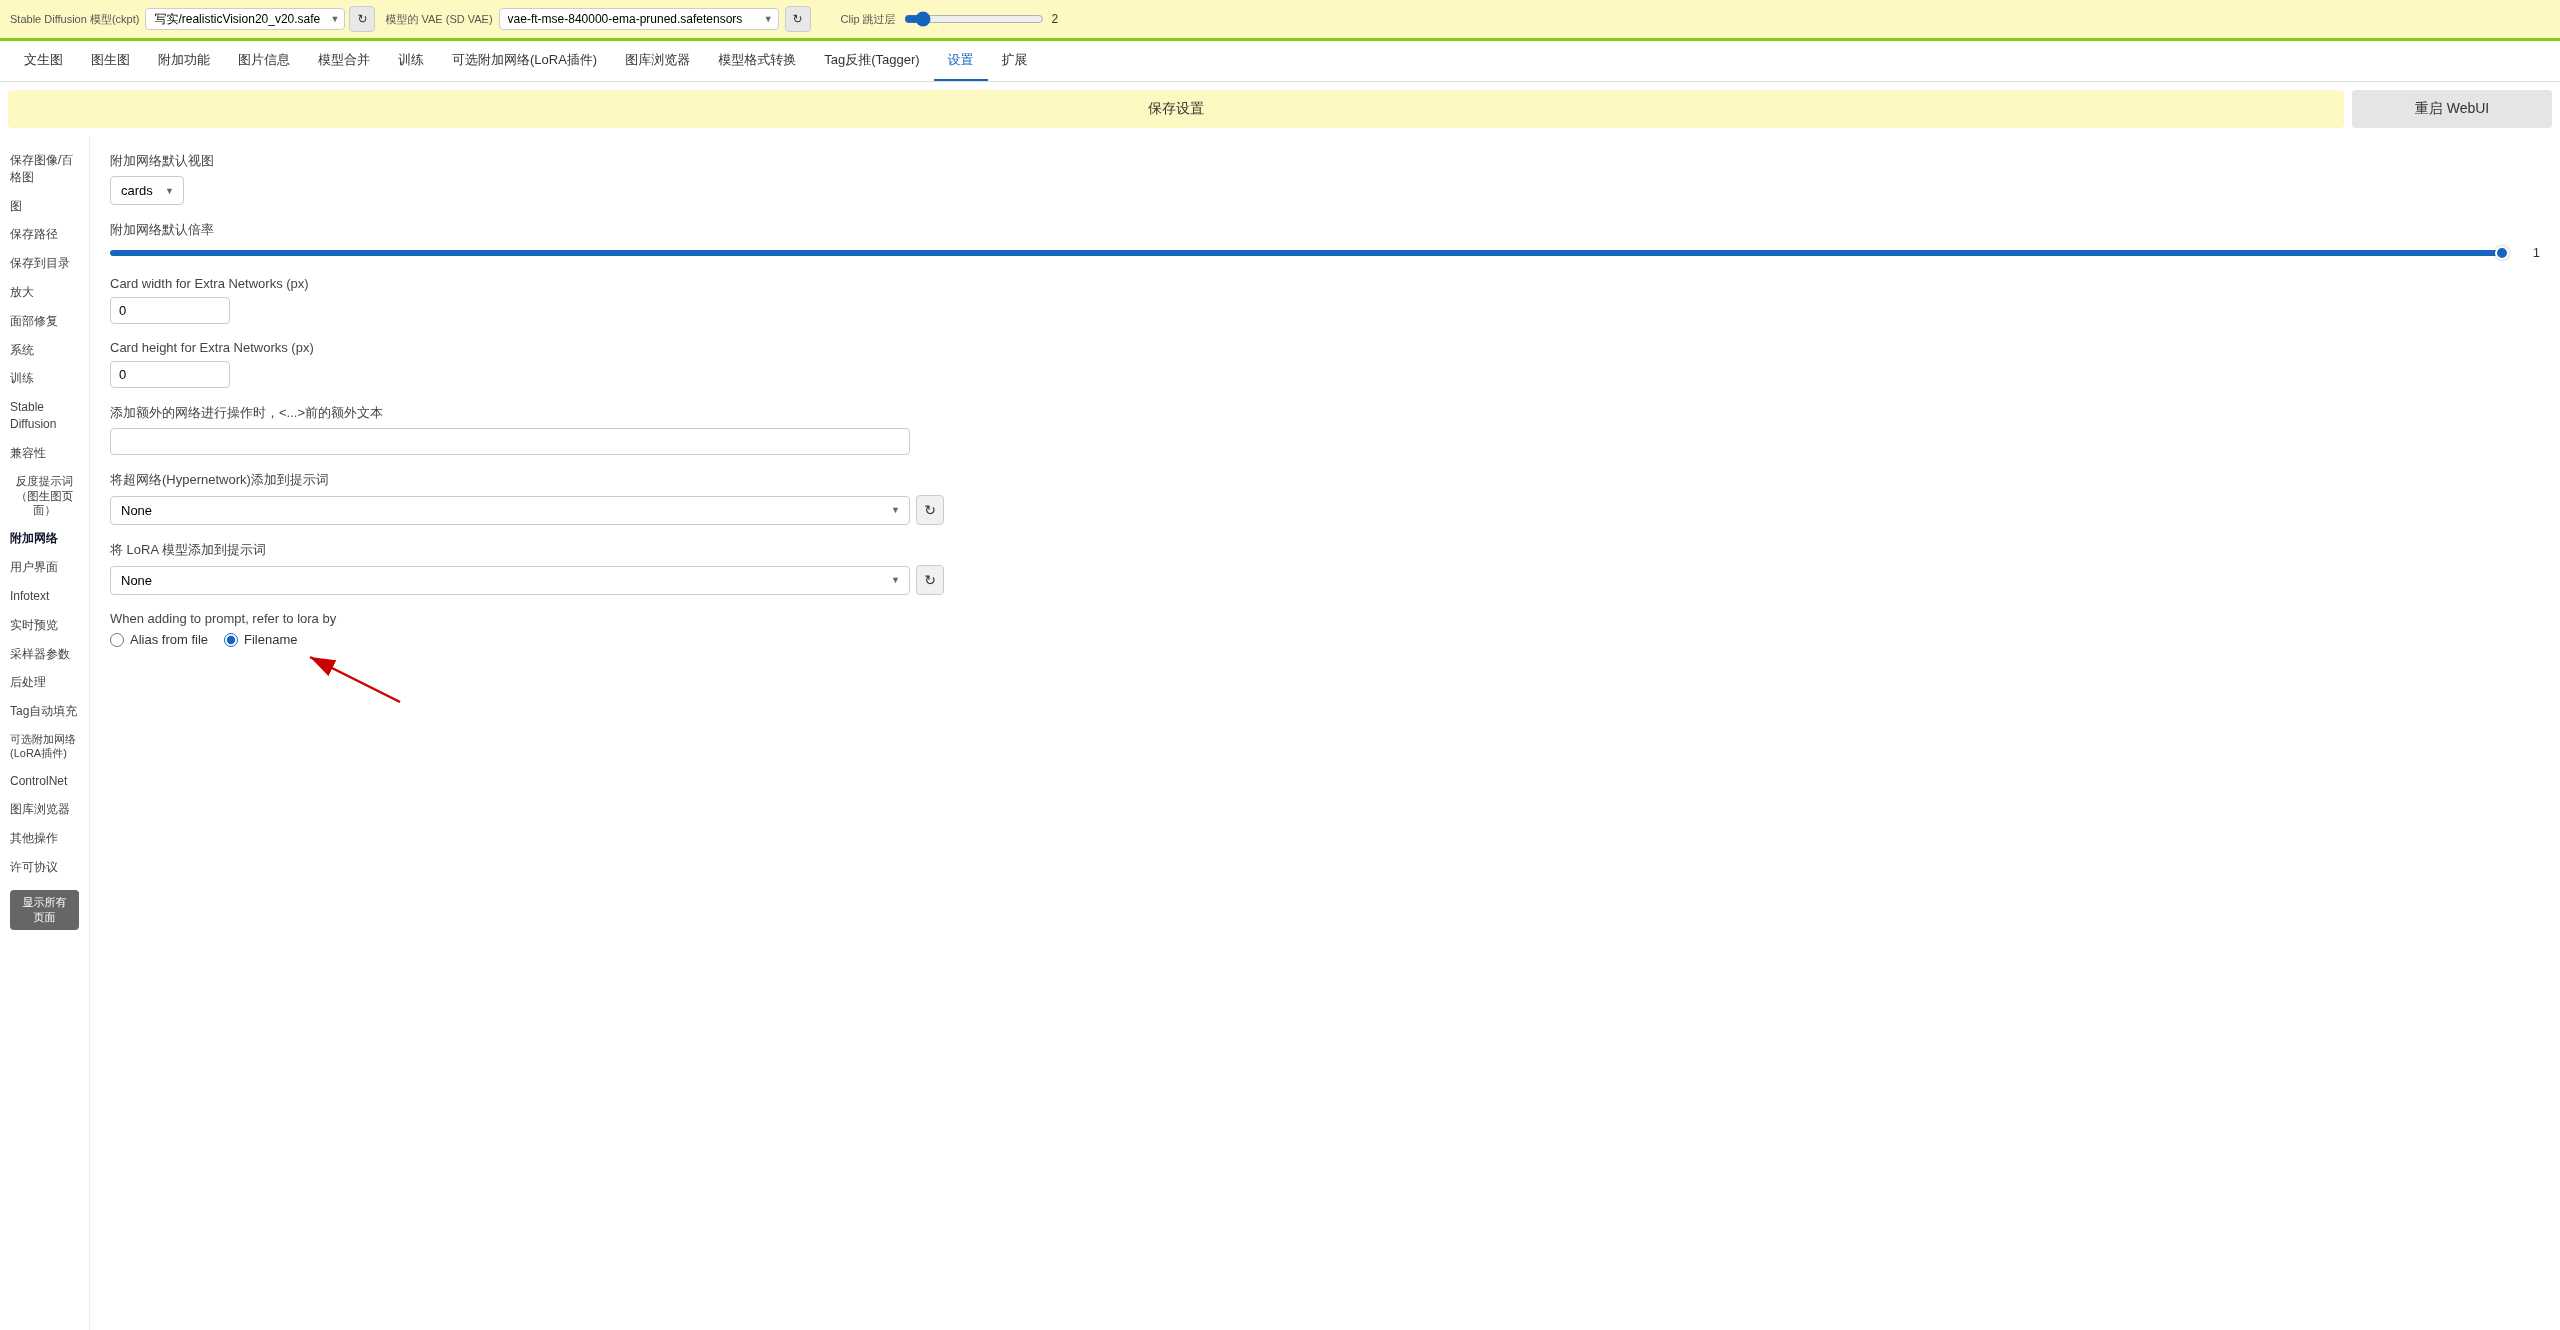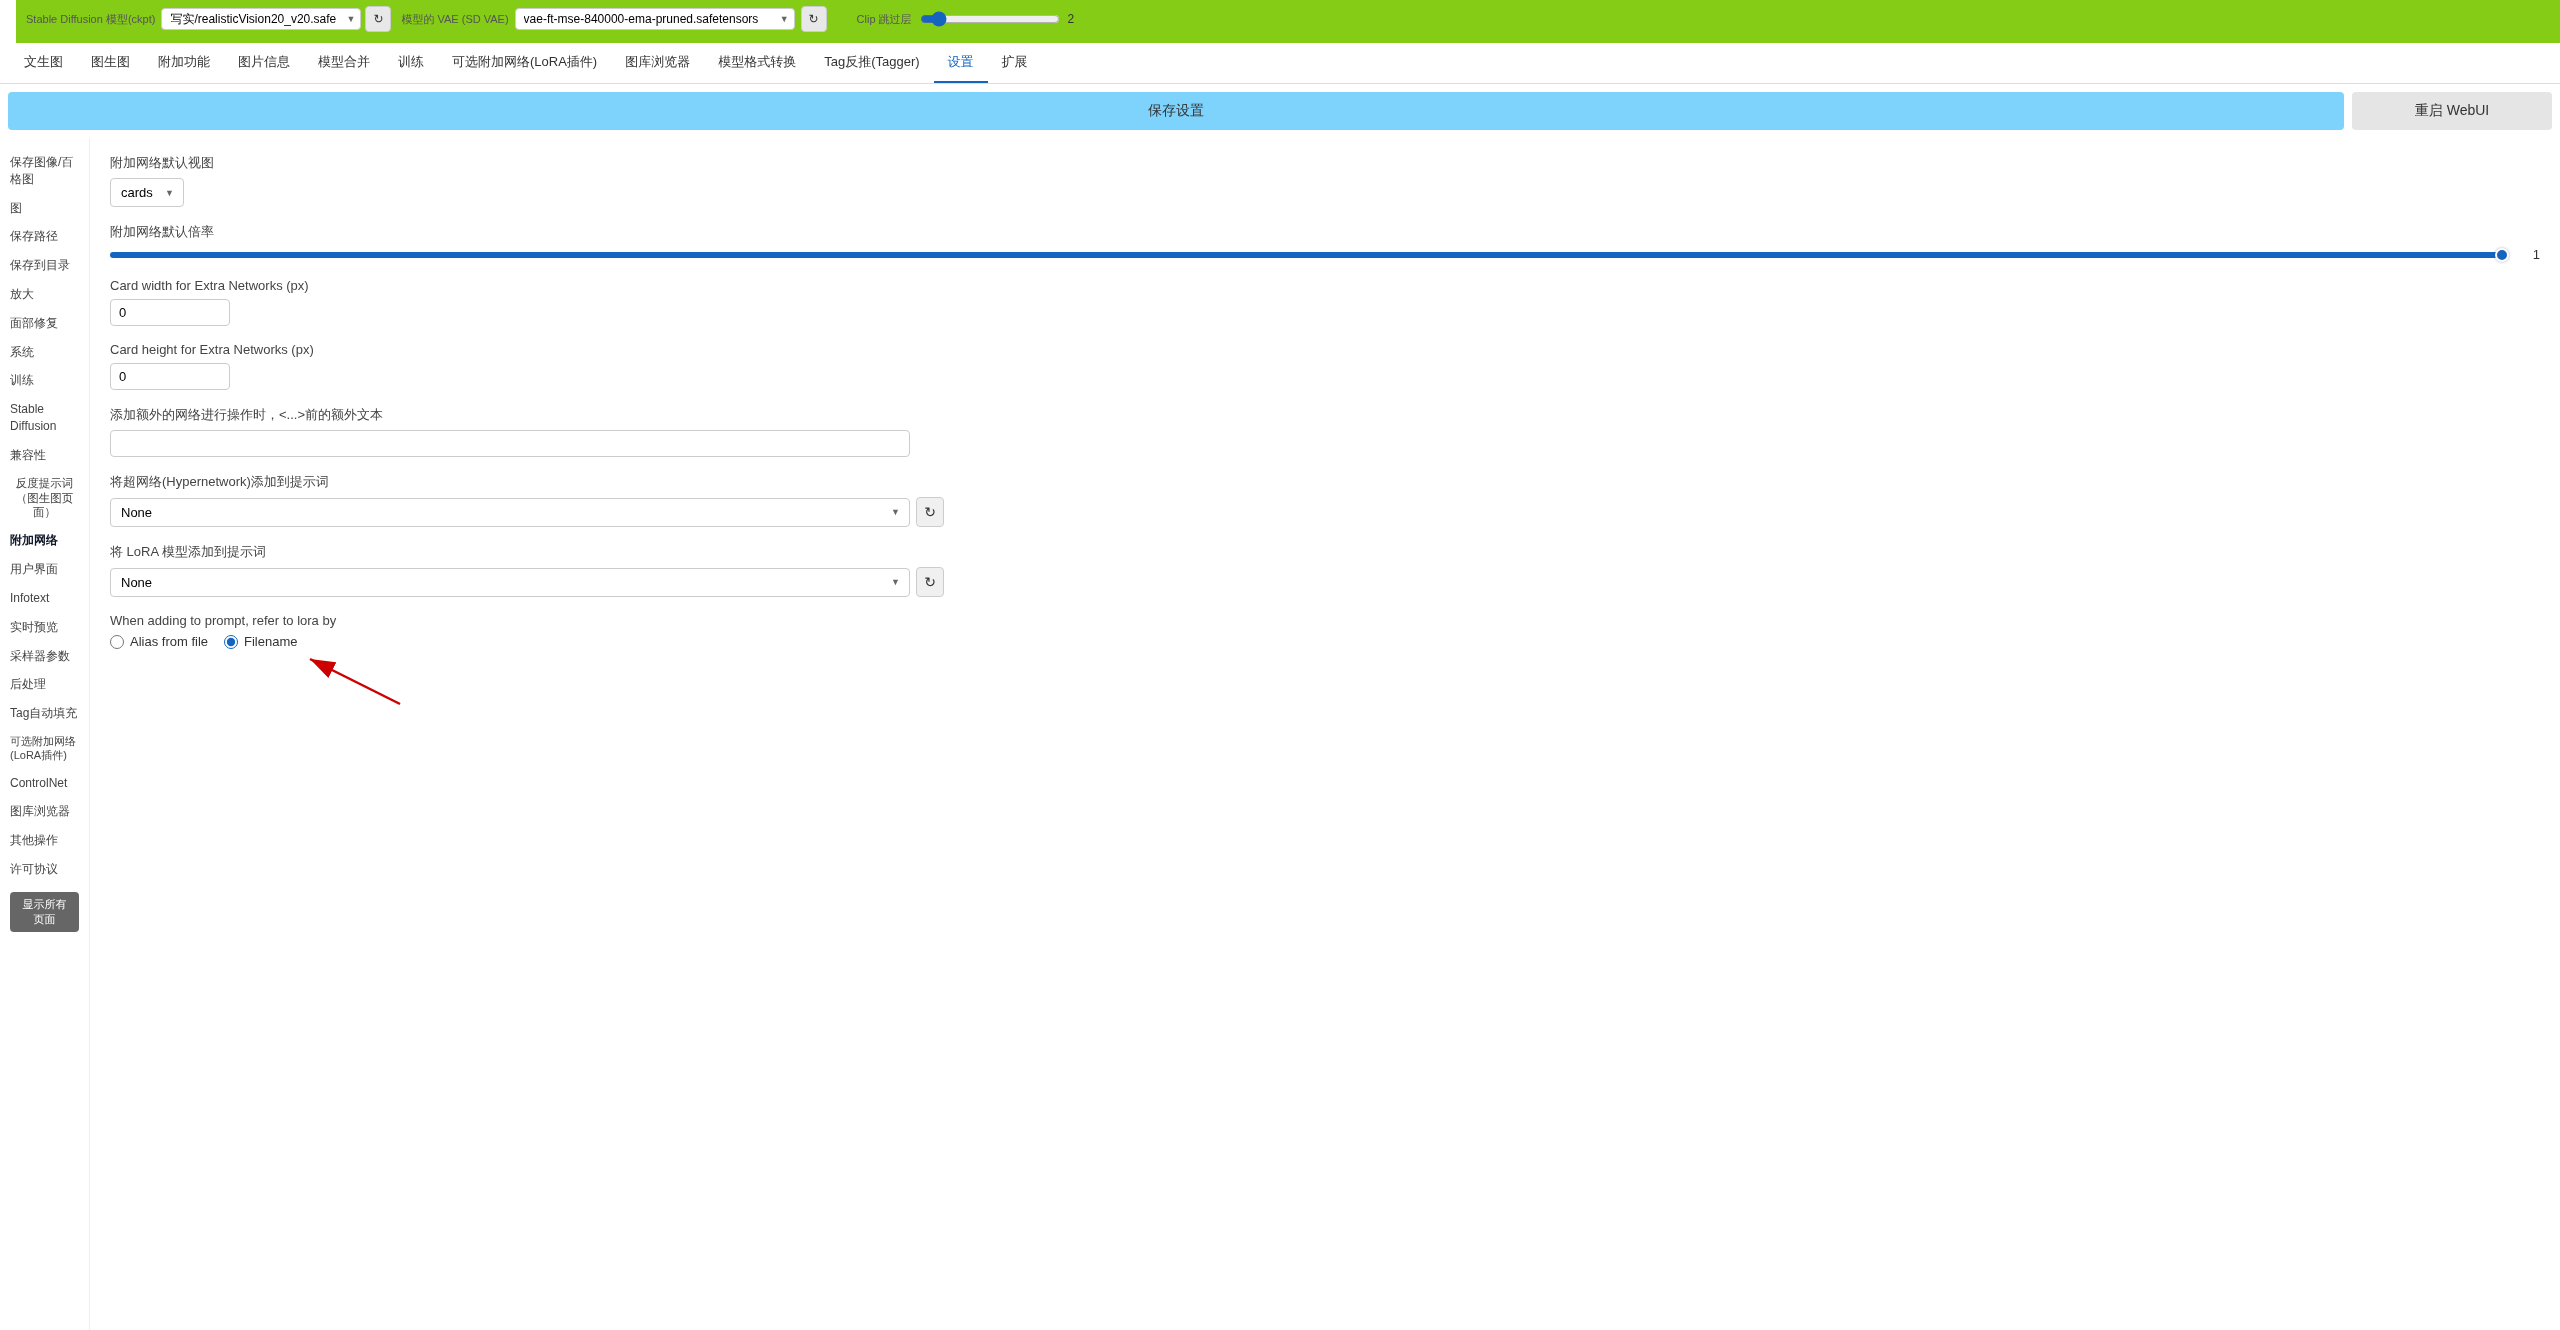--- a/index.html
+++ b/index.html
@@ -1,39 +1,39 @@
 <!DOCTYPE html>
 <html><head>
   <meta charset="utf-8">
   <style>
     * { box-sizing: border-box; margin: 0; padding: 0; }
     body { font-family: 'Microsoft YaHei', Arial, sans-serif; font-size: 13px; background: #fff; color: #333; overflow-x: hidden; }
 
     
-    .top-bar { display: flex; align-items: center; padding: 6px 10px; gap: 10px; background: #84cc16; border-bottom: 5px solid #84cc16; margin-left: 16px; }
+    .top-bar { display: flex; align-items: center; padding: 6px 10px; gap: 10px; background: #fef9c3; border-bottom: 3px solid #84cc16; }
     .top-bar-section { display: flex; align-items: center; gap: 6px; }
     .top-label { font-size: 11px; color: #555; white-space: nowrap; }
     .model-select { display: flex; align-items: center; gap: 4px; }
     .select-box { border: 1px solid #ccc; border-radius: 4px; padding: 3px 24px 3px 8px; font-size: 12px; background: #fff; appearance: none; min-width: 160px; position: relative; }
     .select-wrapper { position: relative; display: inline-block; }
     .select-wrapper::after { content: '▼'; position: absolute; right: 6px; top: 50%; transform: translateY(-50%); font-size: 9px; color: #666; pointer-events: none; }
     .icon-btn { width: 26px; height: 26px; border: 1px solid #ccc; border-radius: 4px; background: #e8e8e8; display: flex; align-items: center; justify-content: center; cursor: pointer; font-size: 12px; }
     .clip-section { display: flex; align-items: center; gap: 8px; margin-left: 20px; justify-content: flex-end; }
     .clip-slider-container { display: flex; align-items: center; gap: 8px; }
     .clip-slider { width: 140px; accent-color: #1565c0; }
     .clip-value { font-size: 12px; }
 
     
     .nav-tabs { display: flex; align-items: center; padding: 0 10px; border-bottom: 1px solid #ddd; background: #fff; }
     .nav-tab { padding: 10px 14px; cursor: pointer; font-size: 13px; color: #333; border-bottom: 2px solid transparent; white-space: nowrap; }
     .nav-tab.active { color: #1565c0; border-bottom-color: #1565c0; font-weight: 500; }
 
     
     .action-bar { display: flex; padding: 8px; gap: 8px; background: #fff; }
-    .btn-save { flex: 1; background: #7dd3fc; border: none; padding: 10px; font-size: 14px; color: #333; cursor: pointer; border-radius: 4px; font-weight: 500; }
+    .btn-save { flex: 1; background: #fef9c3; border: none; padding: 10px; font-size: 14px; color: #333; cursor: pointer; border-radius: 4px; font-weight: 500; }
     .btn-restart { min-width: 200px; background: #e5e5e5; border: none; padding: 10px 20px; font-size: 14px; color: #333; cursor: pointer; border-radius: 4px; font-weight: 500; }
 
     
     .main-layout { display: flex; min-height: calc(100vh - 120px); }
 
     
     .sidebar { width: 90px; padding: 10px 0; border-right: 1px solid #eee; flex-shrink: 0; }
     .sidebar-item { padding: 6px 10px; cursor: pointer; font-size: 12px; color: #444; line-height: 1.4; }
     .sidebar-item.active { color: #1565c0; font-weight: 600; }
     .sidebar-item.bold-item { font-weight: 700; color: #0f172a; }

